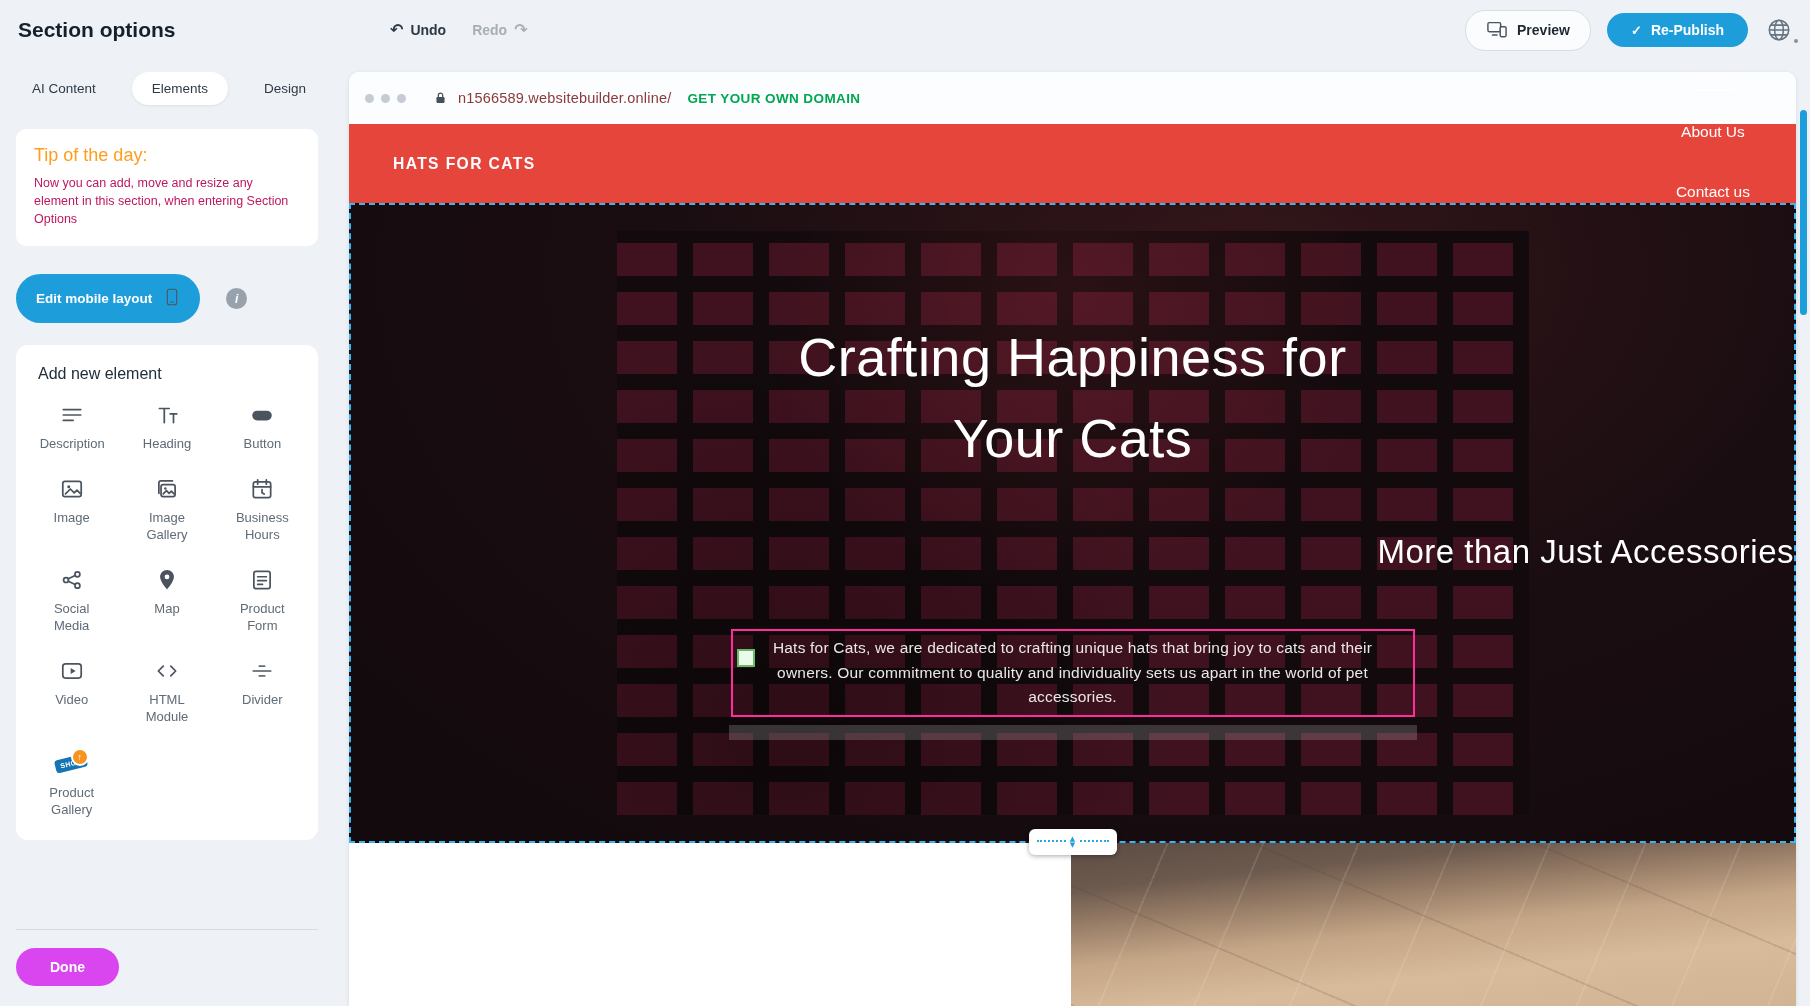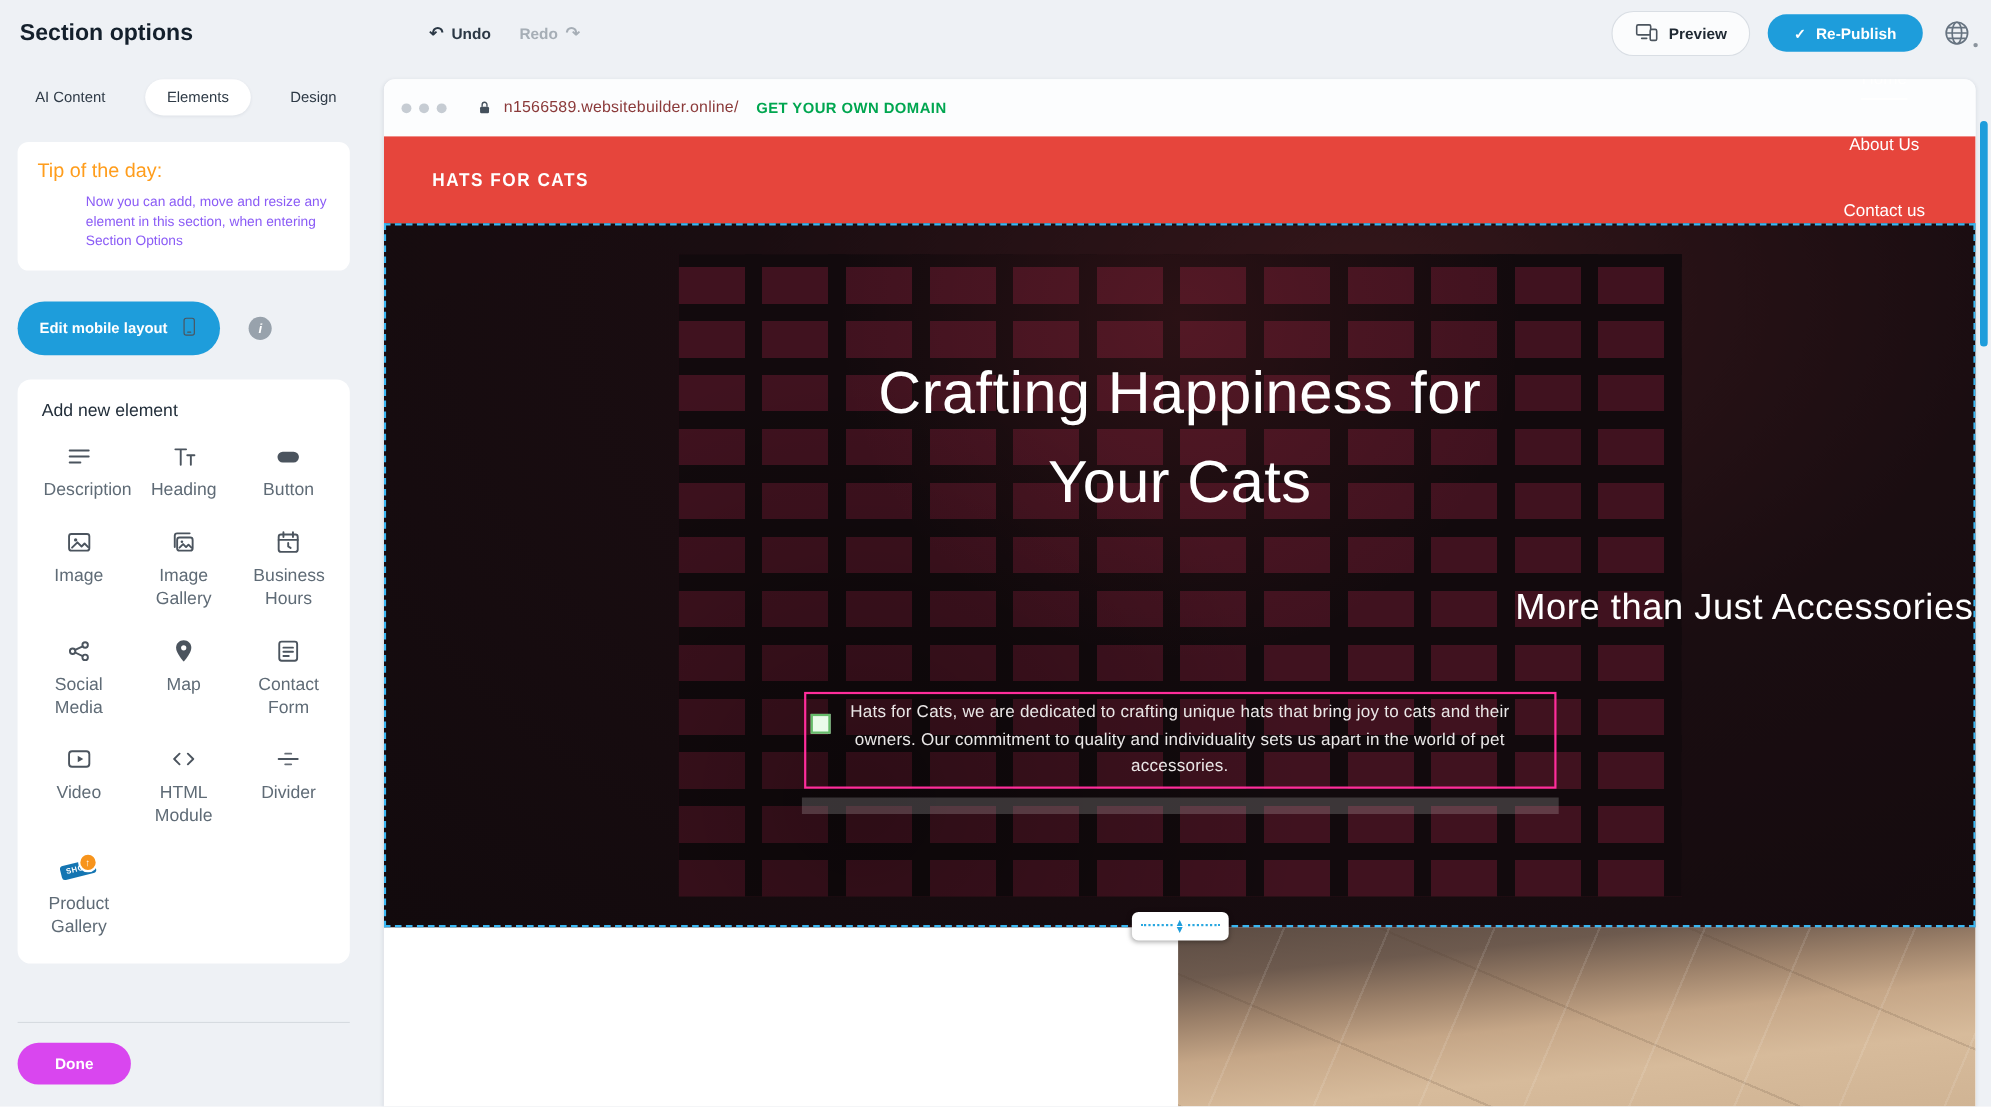--- a/index.html
+++ b/index.html
@@ -33,32 +33,32 @@
   
   .app-body { display: flex; height: 946px; }
 
   
   .sidebar { width: 334px; flex-shrink: 0; display: flex; flex-direction: column; overflow: hidden; }
   .tabs { margin: 12px 22px 0 26px; display: flex; justify-content: space-between; align-items: center; }
   .tab { font-size: 13.5px; color: #2e3a46; padding: 9px 6px; border-radius: 18px; }
   .tab.active { background: #fff; padding: 9px 20px; font-weight: 400; box-shadow: 0 1px 3px rgba(20,40,60,.08); }
   .tip-card { margin: 24px 16px 0; background: #fff; border-radius: 10px; padding: 16px 18px 18px; }
   .tip-title { font-size: 18px; font-weight: 400; color: #ff9d1c; margin-bottom: 8px; }
-  .tip-body { font-size: 12.5px; color: #8b5cf6; line-height: 1.45; margin-left: 44px; }
+  .tip-body { font-size: 12.5px; color: #be185d; line-height: 1.45; }
   .mobile-row { margin: 28px 16px 0; display: flex; align-items: center; }
   .mobile-btn { display: flex; align-items: center; gap: 12px; background: #1e9ddb; color: #fff; border-radius: 26px;
                 padding: 13px 20px; font-size: 13.5px; font-weight: 700; }
   .info-dot { margin-left: 26px; width: 21px; height: 21px; border-radius: 50%; background: #98a2ac; color: #fff;
               font-size: 12px; font-weight: 700; font-style: italic; display: inline-flex; align-items: center; justify-content: center; cursor: pointer; }
   .add-card { margin: 22px 16px 0; background: #fff; border-radius: 12px; padding: 20px 8px 22px; }
   .add-title { font-size: 16px; font-weight: 500; color: #222e3a; margin: 0 0 18px 14px; }
   .el-grid { display: grid; grid-template-columns: repeat(3, 1fr); row-gap: 22px; }
   .el-item { display: flex; flex-direction: column; align-items: center; cursor: pointer; }
   .el-item .eicon { height: 28px; display: flex; align-items: center; justify-content: center; }
-  .el-label { margin-top: 7px; font-size: 16px; color: #5f6b76; text-align: center; line-height: 1.3; max-width: 64px; }
+  .el-label { margin-top: 7px; font-size: 13px; color: #5f6b76; text-align: center; line-height: 1.3; max-width: 64px; }
   .shop-tag-wrap { position: relative; width: 34px; height: 30px; }
   .shop-tag { position: absolute; left: 0; top: 9px; background: #1475b2; color: #fff; font-size: 7px; font-weight: 700;
               letter-spacing: .5px; padding: 3px 5px; border-radius: 3px; transform: rotate(-14deg); }
   .shop-badge { position: absolute; right: 0; top: 0; width: 14px; height: 14px; border-radius: 50%; background: #f7941d;
                 color: #fff; font-size: 9px; line-height: 14px; text-align: center; border: 2px solid #fff; box-sizing: content-box; }
   .flex-spacer { flex: 1; min-height: 6px; }
   .sidebar-divider { margin: 0 16px; border-top: 1px solid #d6dbe0; }
   .done-btn { margin: 18px 0 20px 16px; align-self: flex-start; background: #d946ef; color: #fff; border-radius: 20px;
               padding: 11px 34px; font-size: 14px; font-weight: 700; }
 
@@ -282,21 +282,21 @@
             <span class="el-label">Map</span>
           </div>
 
           <div class="el-item">
             <span class="eicon">
               <svg width="26" height="26" viewBox="0 0 24 24">
                   <rect x="4.5" y="4" width="15" height="16" rx="2"></rect>
                   <path d="M8 9h8M8 12.5h8M8 16h4.5"></path>
                 </svg>
             </span>
-            <span class="el-label">Contact Form</span>
+            <span class="el-label">Product Form</span>
           </div>
 
           <div class="el-item">
             <span class="eicon">
               <svg width="26" height="26" viewBox="0 0 24 24">
                   <rect x="3.5" y="5.5" width="17" height="13" rx="2.5"></rect>
                   <path d="M10.8 9.3l4.6 2.7-4.6 2.7z" fill="#4b545e" stroke="none"></path>
                 </svg>
             </span>
             <span class="el-label">Video</span>

